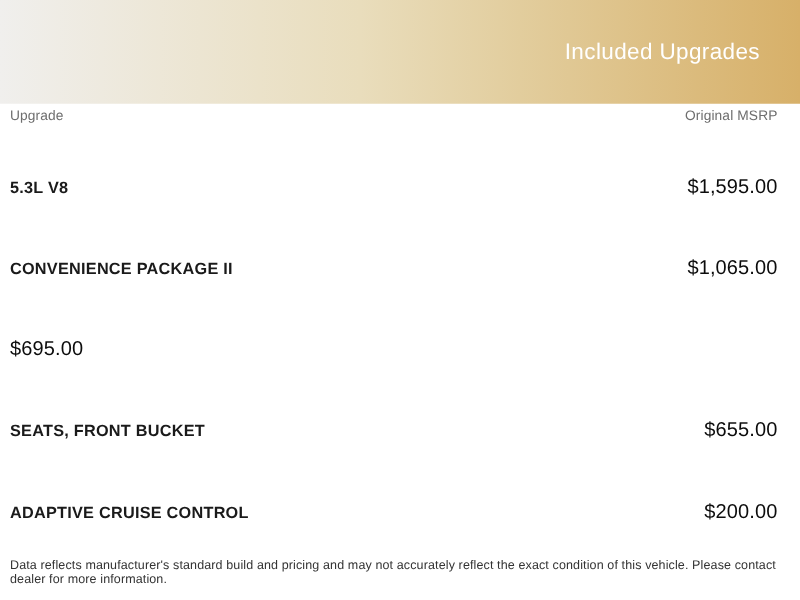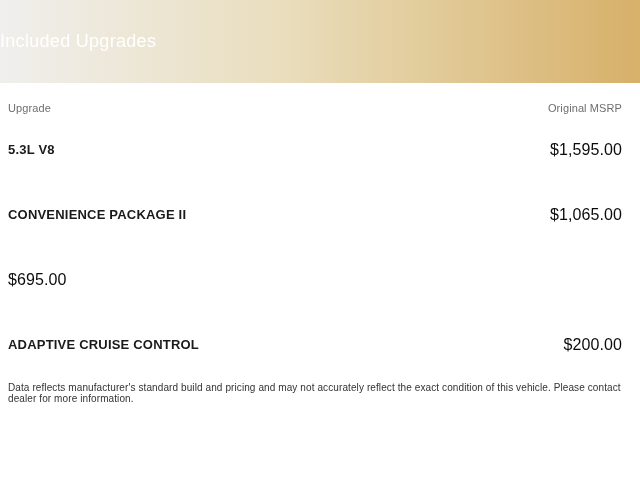--- a/index.html
+++ b/index.html
@@ -13,38 +13,38 @@
     width: 640px;
     height: 480px;
     background: #ffffff;
     overflow: hidden;
   }
   .header-band {
     height: 83px;
     background: linear-gradient(90deg, #f0efed 0%, #e9ddbc 45%, #e2cd9d 65%, #d7b069 100%);
     display: flex;
     align-items: center;
+    justify-content: flex-end;
     padding-right: 32px;
     box-sizing: border-box;
   }
   .header-title {
     color: #ffffff;
     font-size: 18px;
     font-weight: 500;
     letter-spacing: 0.3px;
   }
   .upgrades-table {
     padding: 0 18px 0 8px;
   }
   .col-header-row {
     display: flex;
     justify-content: space-between;
-    align-items: center;
     height: 34px;
-    padding-top: 16px;
+    padding-top: 4px;
     box-sizing: border-box;
   }
   .col-header {
     color: #6e6e6e;
     font-size: 11px;
     letter-spacing: 0.1px;
   }
   .upgrade-row {
     display: flex;
     justify-content: space-between;
@@ -94,20 +94,24 @@
 
   <div class="upgrade-row">
     <span class="upgrade-name">CONVENIENCE PACKAGE II</span>
     <span class="upgrade-price">$1,065.00</span>
   </div>
 
   <div class="upgrade-row">
     <span class="upgrade-price">$695.00</span>
   </div>
 
+  <div class="upgrade-row">
+    <span class="upgrade-name">SEATS, FRONT BUCKET</span>
+    <span class="upgrade-price">$655.00</span>
+  </div>
 
   <div class="upgrade-row">
     <span class="upgrade-name">ADAPTIVE CRUISE CONTROL</span>
     <span class="upgrade-price">$200.00</span>
   </div>
 </div>
 
   </div>
 
   <div class="disclaimer">Data reflects manufacturer's standard build and pricing and may not accurately reflect the exact condition of this vehicle. Please contact dealer for more information.</div>

